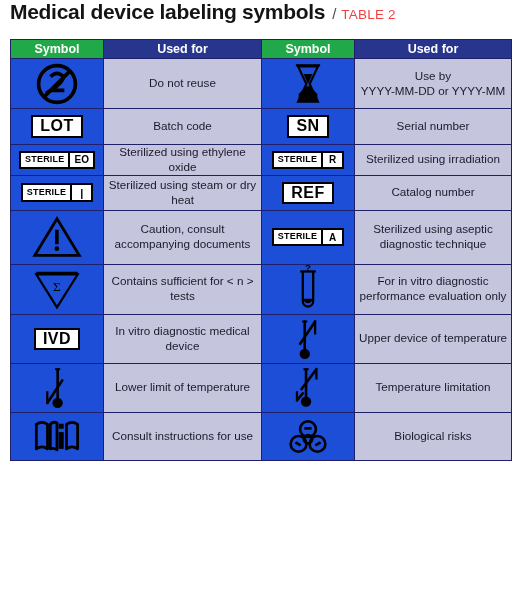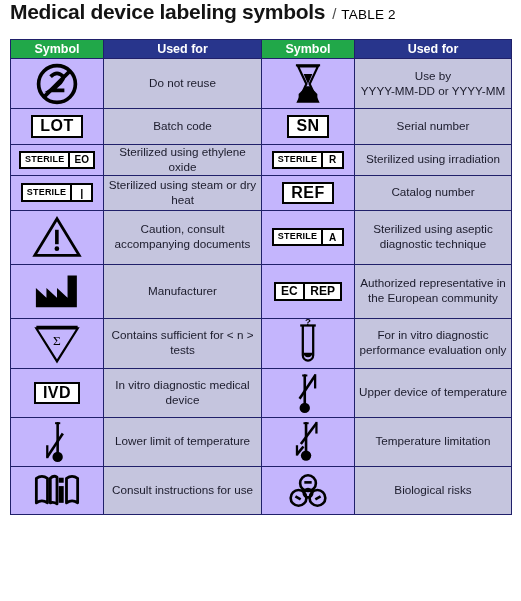--- a/index.html
+++ b/index.html
@@ -18,21 +18,21 @@
     height:30px;
   }
   .title-main{
     font-size:21px;font-weight:bold;color:#141414;
     letter-spacing:-0.3px;white-space:nowrap;
   }
   .title-slash{
     font-size:15px;color:#4a4a4a;margin:0 5px 0 7px;font-weight:normal;
   }
   .title-sub{
-    font-size:13.5px;color:#000000;letter-spacing:0.2px;white-space:nowrap;
+    font-size:13.5px;color:#ef4444;letter-spacing:0.2px;white-space:nowrap;
   }
 
   
   .tablewrap{
     position:absolute;left:10px;top:39px;width:501px;
   }
   table.symtab{
     border-collapse:collapse;
     table-layout:fixed;
     width:501px;
@@ -51,21 +51,21 @@
   thead th{
     height:18px;
     font-size:12.5px;font-weight:bold;color:#ffffff;
     text-align:center;vertical-align:middle;
     line-height:18px;
   }
   th.h-sym{background:#21a849;}
   th.h-use{background:#28358c;}
 
   td.symcell{
-    background:#c4b5fd;
+    background:#1d4ed8;
     text-align:center;vertical-align:middle;
   }
   td.usecell{
     background:#c5c5de;
     text-align:center;vertical-align:middle;
     font-size:11.7px;color:#1b1b2b;
     line-height:1.28;
     padding:3px 5px;
   }
   .symbox{
@@ -251,40 +251,20 @@
               <span class="sterile">
                 <span class="word">STERILE</span>
                 <span class="sep"></span>
                 <span class="suffix">A</span>
               </span>
             </div>
           </td>
           <td class="usecell">Sterilized using aseptic diagnostic technique</td>
         </tr>
 
-        <tr style="height:54px;">
-          <td class="symcell">
-            <div class="symbox">
-              <svg width="50" height="36" viewBox="0 0 80 58" aria-hidden="true">
-                <path d="M6 55 L6 24 L23 40 L23 24 L40 40 L40 24 L57 40 L57 4 L72 4 L72 55 Z" fill="#000"></path>
-              </svg>
-            </div>
-          </td>
-          <td class="usecell">Manufacturer</td>
-          <td class="symcell">
-            <div class="symbox">
-              <span class="ecrep">
-                <span class="seg">EC</span>
-                <span class="sep"></span>
-                <span class="seg">REP</span>
-              </span>
-            </div>
-          </td>
-          <td class="usecell">Authorized representative in the European community</td>
-        </tr>
 
         <tr style="height:50px;">
           <td class="symcell">
             <div class="symbox">
               <svg width="48" height="42" viewBox="0 0 86 74" aria-hidden="true">
                 <line x1="6" y1="8" x2="80" y2="8" stroke="#000" stroke-width="4"></line>
                 <path d="M6 11 L80 11 L43 70 Z" fill="none" stroke="#000" stroke-width="4" stroke-linejoin="miter"></path>
                 <text x="43" y="40" font-family="'Liberation Serif',serif" font-size="24" text-anchor="middle" fill="#000">Σ</text>
               </svg>
             </div>

